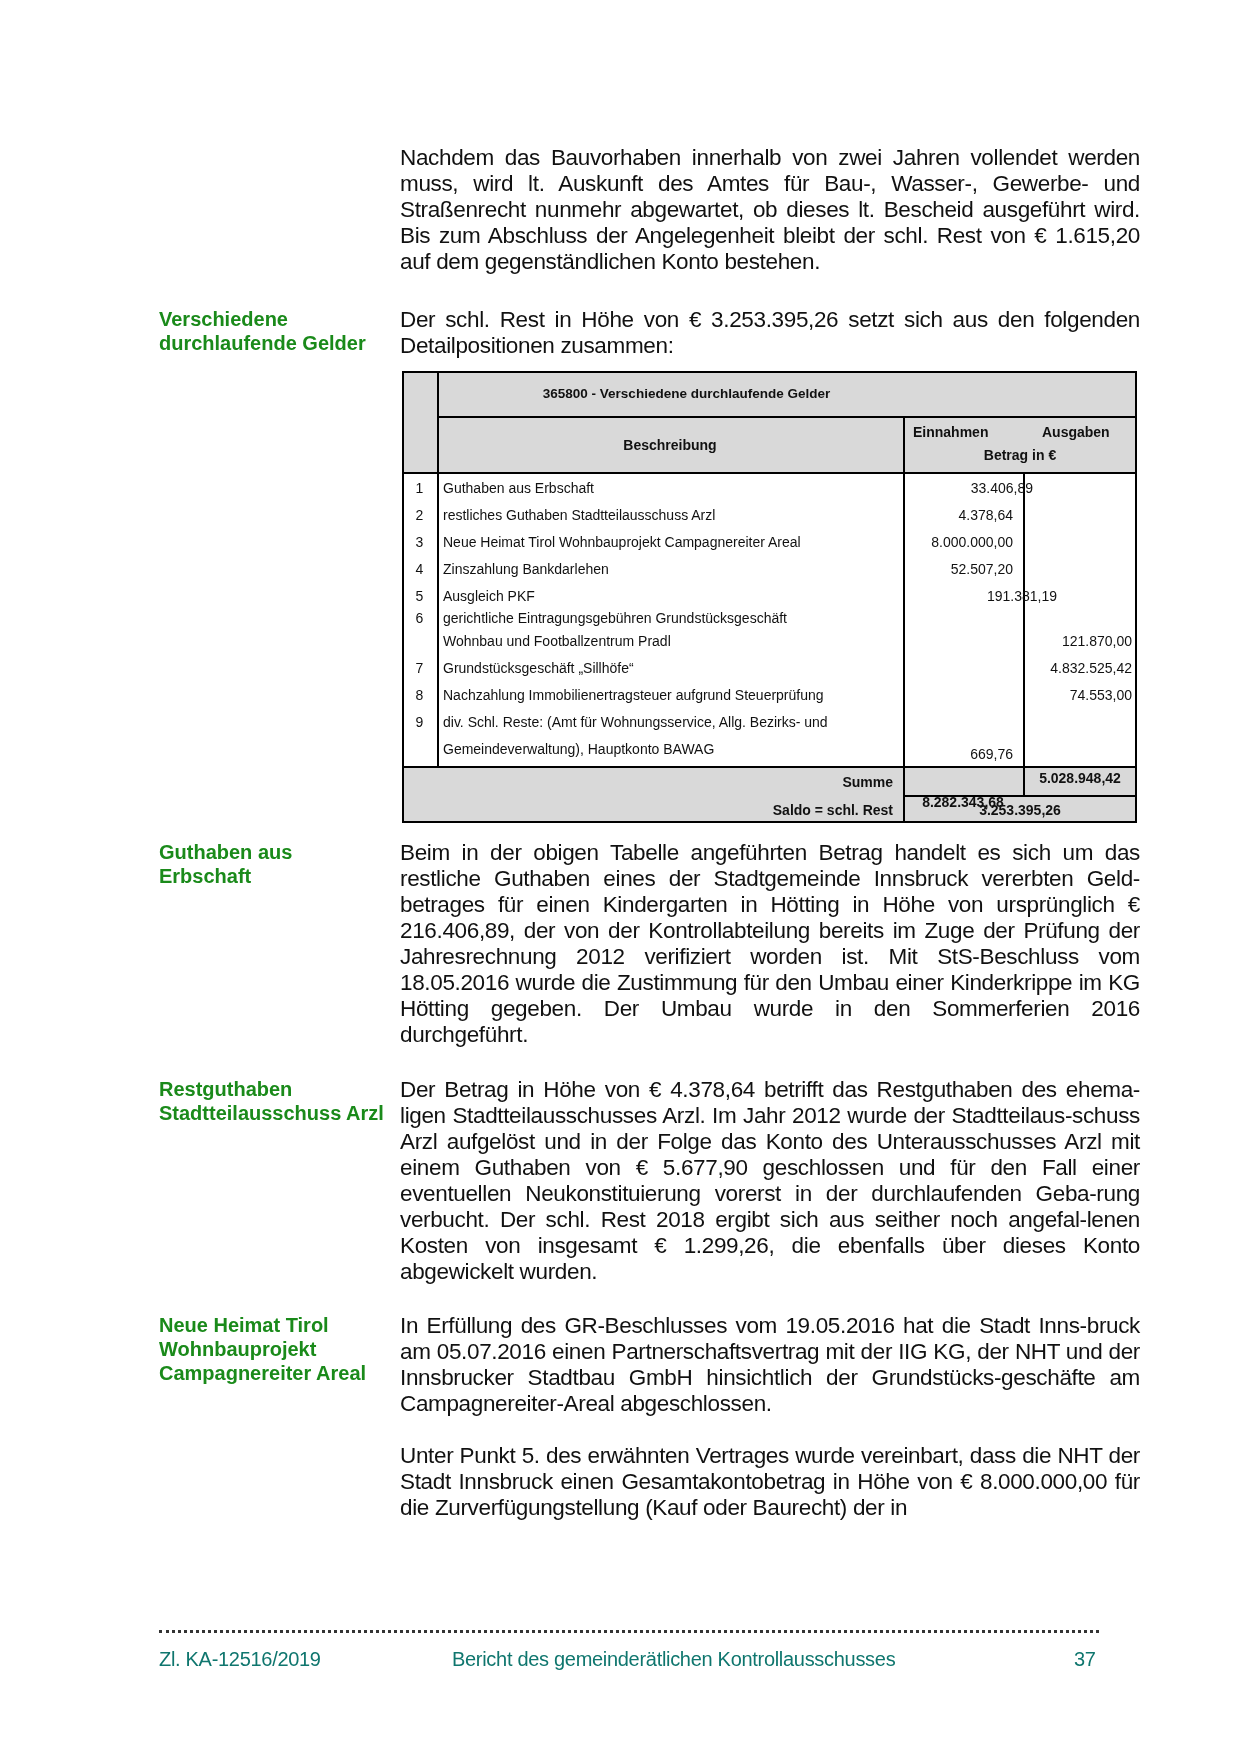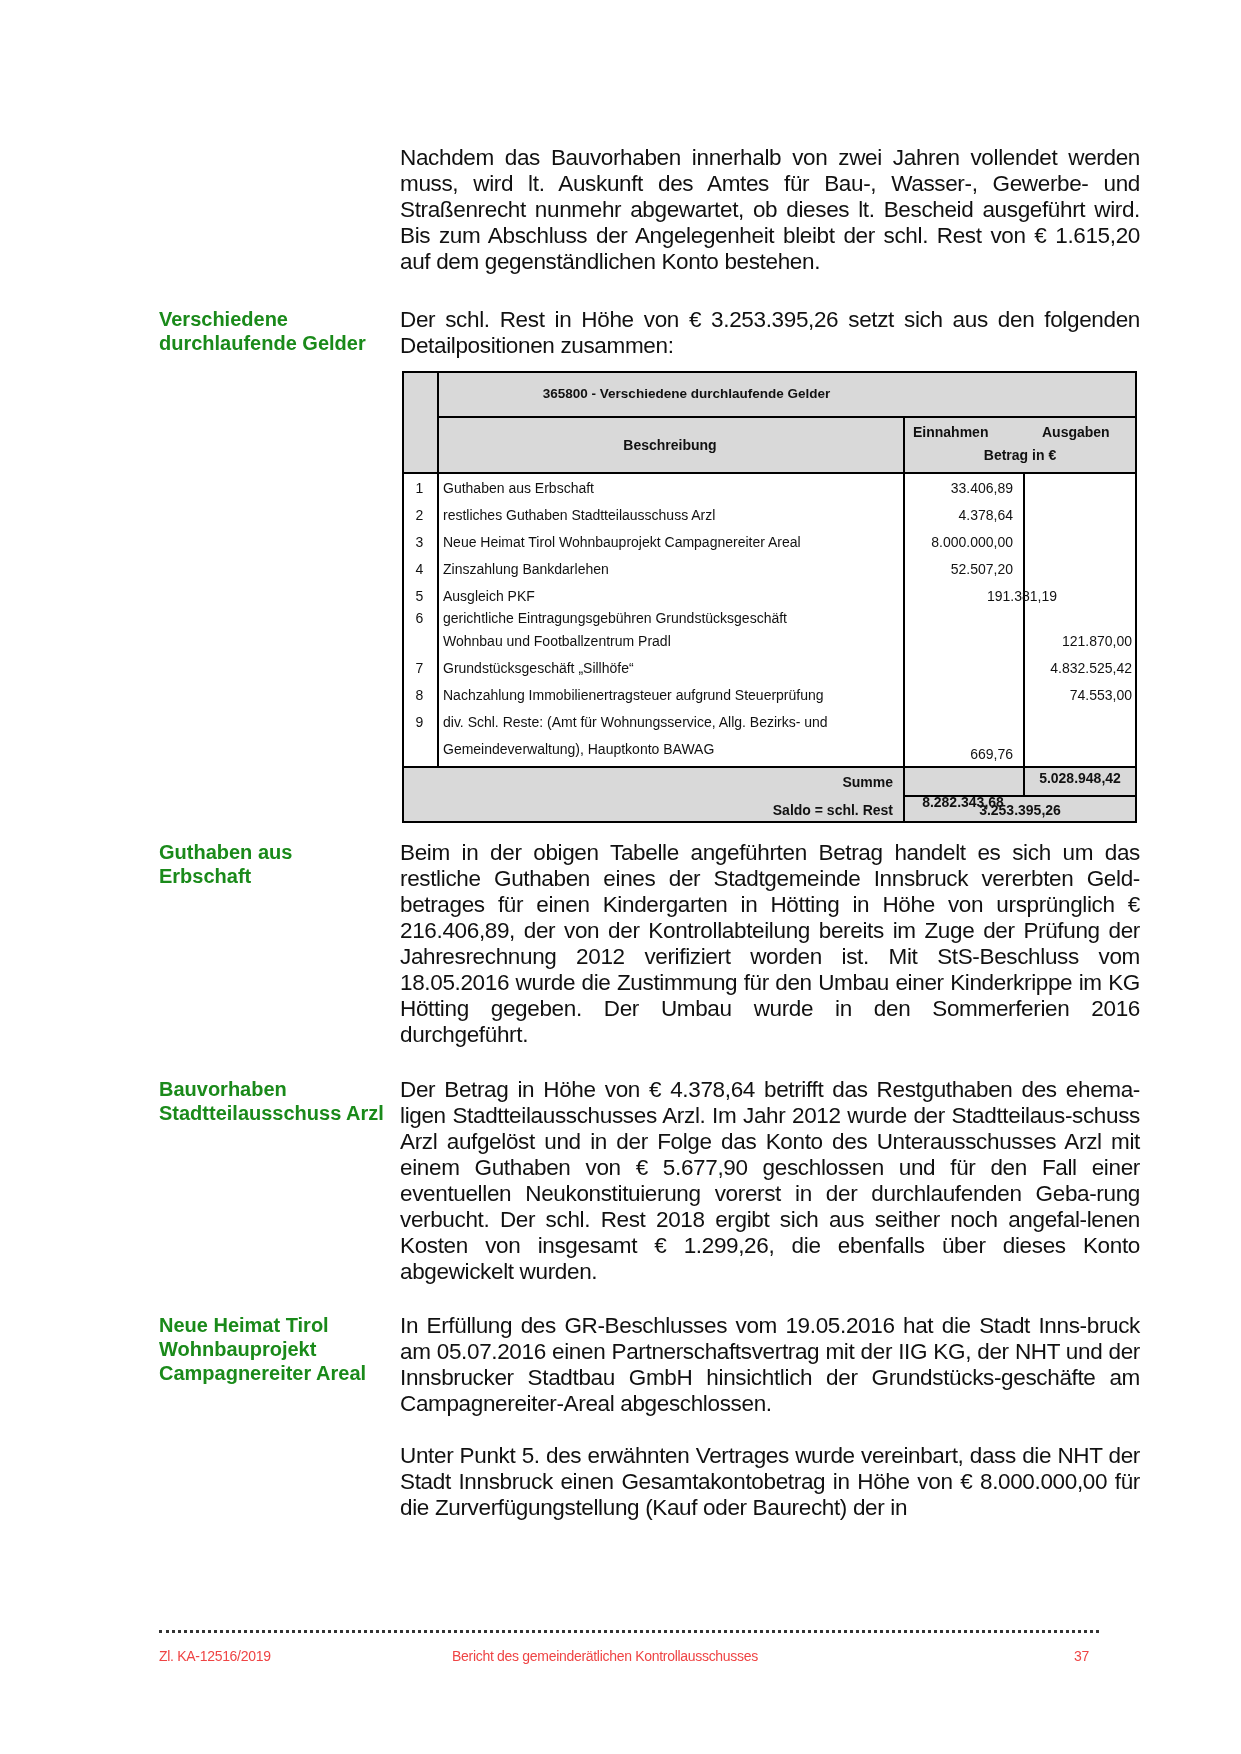--- a/index.html
+++ b/index.html
@@ -53,21 +53,21 @@
   .tbl .saldo-label { position: absolute; right: 244px; top: 431px; font-weight: bold; font-size: 14px; }
   .tbl .saldo-val { position: absolute; left: 501px; width: 234px; top: 431px; text-align: center; font-weight: bold; font-size: 14px; }
 
   
   .footer-dots {
     position: absolute; left: 147px; top: 1626px; width: 940px; height: 4px;
     border-bottom: 3px dotted #333; 
   }
   .footer {
     position: absolute; top: 1648px; font-family: "Liberation Sans", sans-serif;
-    font-size: 14px; color: #ef4444; letter-spacing: -0.3px;
+    font-size: 20px; color: #0f766e; letter-spacing: -0.3px;
   }
 </style>
 </head>
 <body>
 
 <div class="page">
 
   <div class="para" style="top:145px;">Nachdem das Bauvorhaben innerhalb von zwei Jahren vollendet werden muss, wird lt. Auskunft des Amtes für Bau-, Wasser-, Gewerbe- und Straßenrecht nunmehr abgewartet, ob dieses lt. Bescheid ausgeführt wird. Bis zum Abschluss der Angelegenheit bleibt der schl. Rest von € 1.615,20 auf dem gegenständlichen Konto bestehen.</div>
 
   <div class="side-label" style="top:307px;">Verschiedene durchlaufende Gelder</div>
@@ -91,21 +91,21 @@
     <div class="line" style="left:501px;top:424px;width:234px;height:1.5px;"></div>
 
     <div class="hdr-title">365800 - Verschiedene durchlaufende Gelder</div>
     <div class="hdr-besch">Beschreibung</div>
     <div class="hdr-ein">Einnahmen</div>
     <div class="hdr-aus">Ausgaben</div>
     <div class="hdr-betrag">Betrag in €</div>
 
     <div class="row-num" style="top:109px;">1</div>
     <div class="row-desc" style="top:109px;">Guthaben aus Erbschaft</div>
-    <div class="row-ein" style="top:109px;">33.406,89</div>
+    <div class="row-ein" style="top:109px;padding-left:20px;">33.406,89</div>
 
     <div class="row-num" style="top:136px;">2</div>
     <div class="row-desc" style="top:136px;">restliches Guthaben Stadtteilausschuss Arzl</div>
     <div class="row-ein" style="top:136px;">4.378,64</div>
 
     <div class="row-num" style="top:163px;">3</div>
     <div class="row-desc" style="top:163px;">Neue Heimat Tirol Wohnbauprojekt Campagnereiter Areal</div>
     <div class="row-ein" style="top:163px;">8.000.000,00</div>
 
     <div class="row-num" style="top:190px;">4</div>
@@ -137,21 +137,21 @@
     <div class="summe-label">Summe</div>
     <div class="summe-ein">8.282.343,68</div>
     <div class="summe-aus">5.028.948,42</div>
     <div class="saldo-label">Saldo = schl. Rest</div>
     <div class="saldo-val">3.253.395,26</div>
   </div>
 
   <div class="side-label" style="top:840px;">Guthaben aus Erbschaft</div>
   <div class="para" style="top:840px;">Beim in der obigen Tabelle angeführten Betrag handelt es sich um das restliche Guthaben eines der Stadtgemeinde Innsbruck vererbten Geld-betrages für einen Kindergarten in Hötting in Höhe von ursprünglich € 216.406,89, der von der Kontrollabteilung bereits im Zuge der Prüfung der Jahresrechnung 2012 verifiziert worden ist. Mit StS-Beschluss vom 18.05.2016 wurde die Zustimmung für den Umbau einer Kinderkrippe im KG Hötting gegeben. Der Umbau wurde in den Sommerferien 2016 durchgeführt.</div>
 
-  <div class="side-label" style="top:1077px;">Bauvorhaben Stadtteilausschuss Arzl</div>
+  <div class="side-label" style="top:1077px;">Restguthaben Stadtteilausschuss Arzl</div>
   <div class="para" style="top:1077px;">Der Betrag in Höhe von € 4.378,64 betrifft das Restguthaben des ehema-ligen Stadtteilausschusses Arzl. Im Jahr 2012 wurde der Stadtteilaus-schuss Arzl aufgelöst und in der Folge das Konto des Unterausschusses Arzl mit einem Guthaben von € 5.677,90 geschlossen und für den Fall einer eventuellen Neukonstituierung vorerst in der durchlaufenden Geba-rung verbucht. Der schl. Rest 2018 ergibt sich aus seither noch angefal-lenen Kosten von insgesamt € 1.299,26, die ebenfalls über dieses Konto abgewickelt wurden.</div>
 
   <div class="side-label" style="top:1313px;">Neue Heimat Tirol Wohnbauprojekt Campagnereiter Areal</div>
   <div class="para" style="top:1313px;">In Erfüllung des GR-Beschlusses vom 19.05.2016 hat die Stadt Inns-bruck am 05.07.2016 einen Partnerschaftsvertrag mit der IIG KG, der NHT und der Innsbrucker Stadtbau GmbH hinsichtlich der Grundstücks-geschäfte am Campagnereiter-Areal abgeschlossen.</div>
   <div class="para" style="top:1443px;">Unter Punkt 5. des erwähnten Vertrages wurde vereinbart, dass die NHT der Stadt Innsbruck einen Gesamtakontobetrag in Höhe von € 8.000.000,00 für die Zurverfügungstellung (Kauf oder Baurecht) der in</div>
 
   <div class="footer-dots"></div>
   <div class="footer" style="left:147px;">Zl. KA-12516/2019</div>
   <div class="footer" style="left:440px;">Bericht des gemeinderätlichen Kontrollausschusses</div>
   <div class="footer" style="left:1062px;">37</div>

